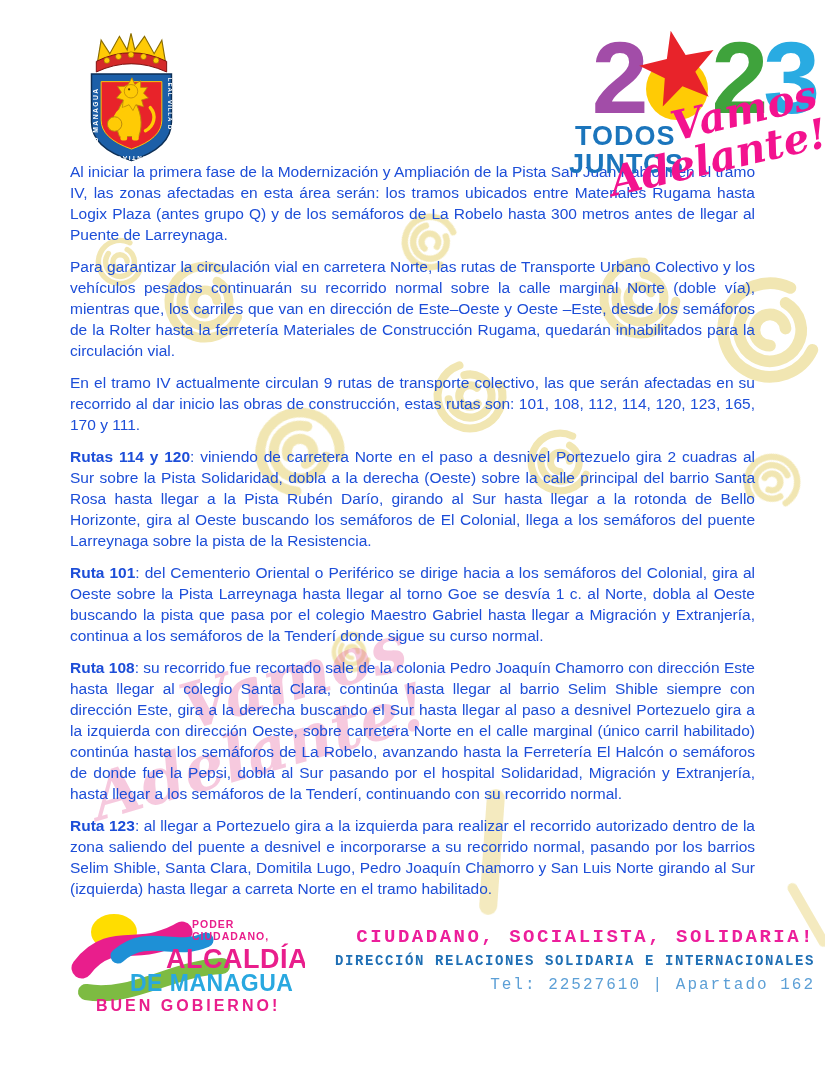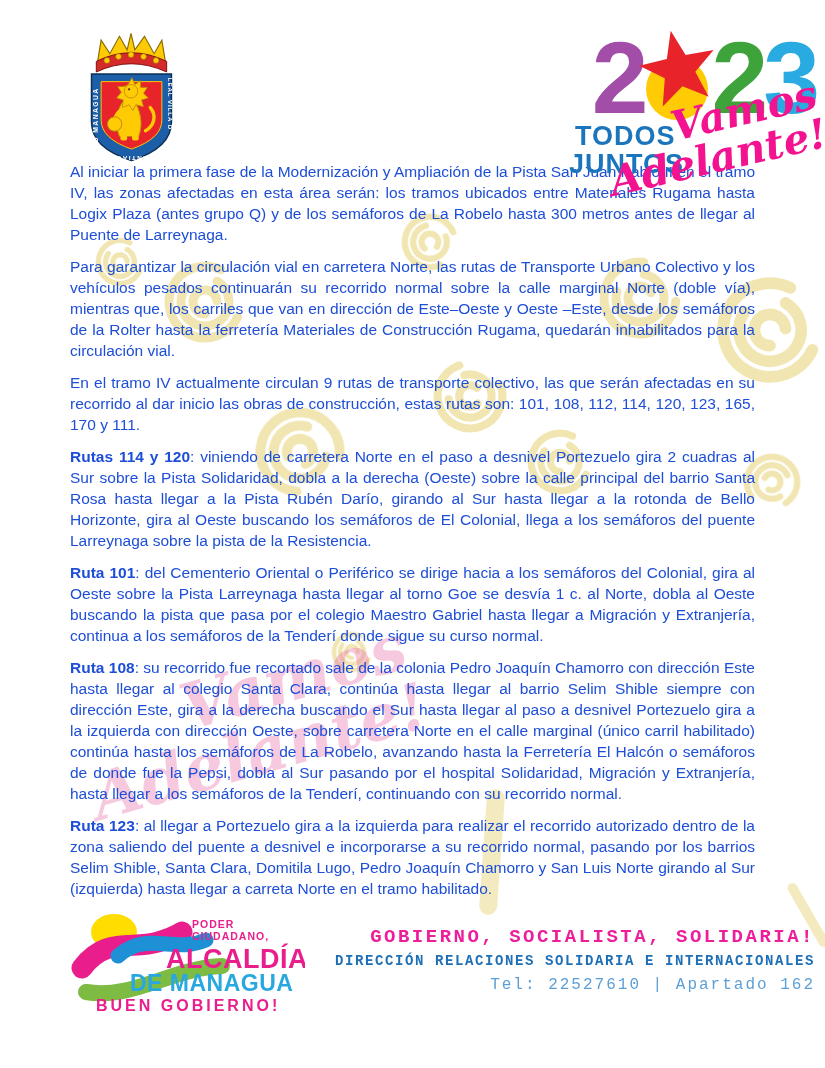--- a/index.html
+++ b/index.html
@@ -152,19 +152,19 @@
       <path d="M16,82 C62,90 102,58 152,56" fill="none" stroke="#7DBB42" stroke-width="16" stroke-linecap="round"></path>
       <g font-family="Liberation Sans,sans-serif" font-weight="bold">
         <text x="122" y="18" font-size="10.5" fill="#E91E8C" letter-spacing="1">PODER</text>
         <text x="122" y="30" font-size="10.5" fill="#E91E8C" letter-spacing="1">CIUDADANO,</text>
         <text x="96" y="58" font-size="27" fill="#E91E8C" letter-spacing="0.5">ALCALDÍA</text>
         <text x="60" y="81" font-size="23" fill="#29A8E0" letter-spacing="0.5">DE MANAGUA</text>
         <text x="26" y="101" font-size="16" fill="#E91E8C" letter-spacing="3">BUEN GOBIERNO!</text>
       </g>
     </svg>
     <div class="f-right">
-      <div class="f-slogan">GOBIERNO, SOCIALISTA, SOLIDARIA!</div>
+      <div class="f-slogan">CIUDADANO, SOCIALISTA, SOLIDARIA!</div>
       <div class="f-dir">DIRECCIÓN  RELACIONES SOLIDARIA  E  INTERNACIONALES</div>
       <div class="f-tel">Tel: 22527610   |   Apartado 162</div>
     </div>
   </div>
 
 </div>
 
 </body></html>

